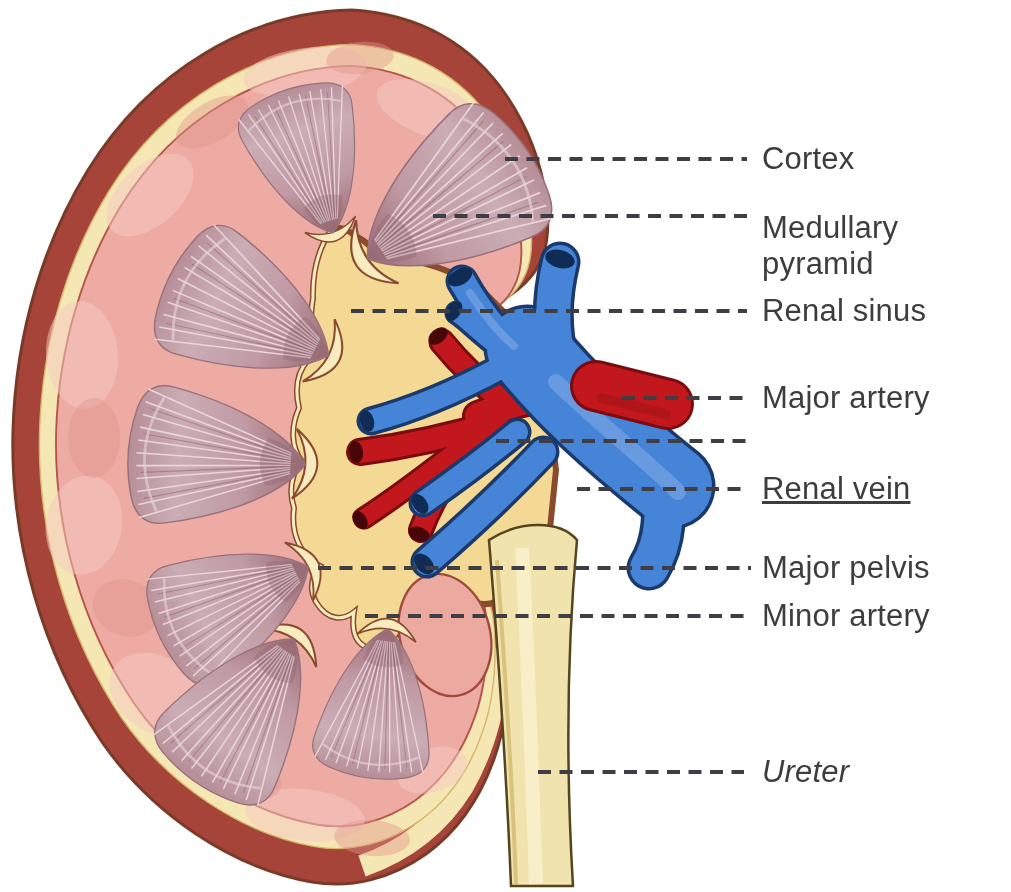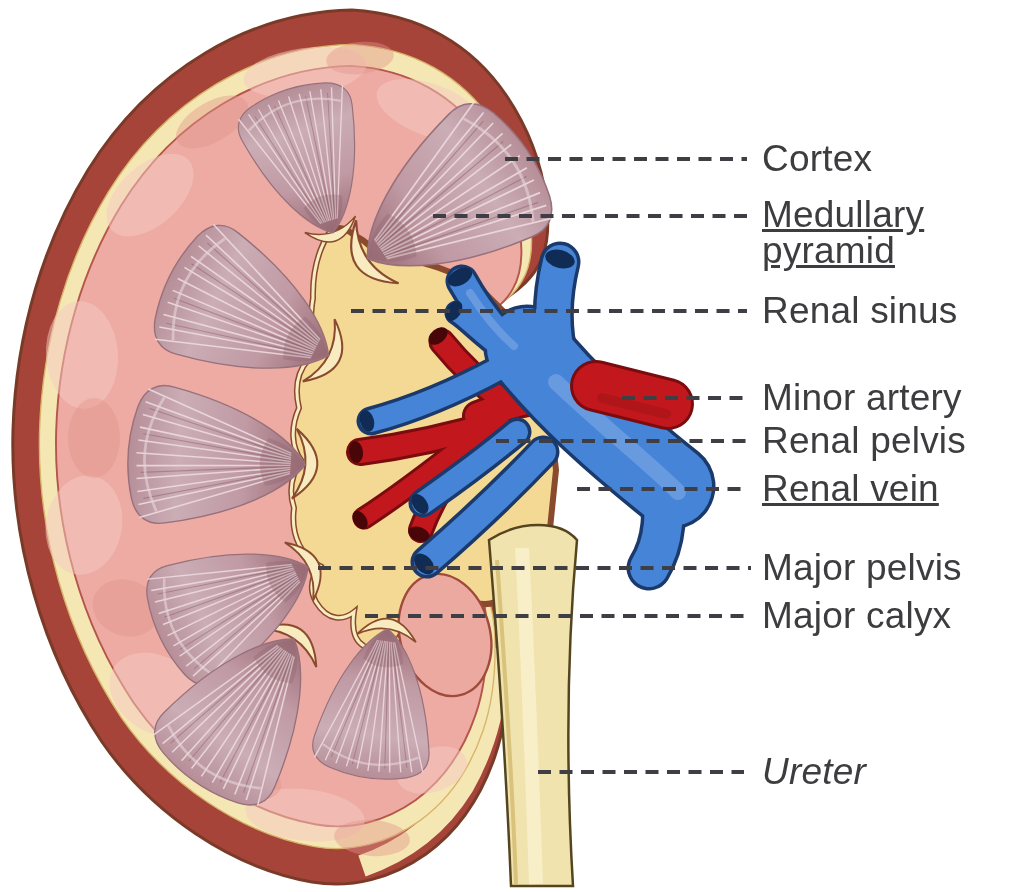--- a/index.html
+++ b/index.html
@@ -1,19 +1,19 @@
 <!DOCTYPE html>
 <html style="--background: #ffffff; --label-text: #3d3d40; --leader-line: #3e3e44; --capsule-outer: #a6443a; --outline-dark: #7a3a28; --capsule-inner: #f5e7b4; --cortex: #edaba4; --medulla: #b48b95; --sinus-fat: #f3d993; --calyx-line: #8a4a2e; --artery: #c2181d; --artery-dark: #7a0c0f; --artery-cap: #490608; --vein: #4684d8; --vein-dark: #1b3a6b; --vein-cap: #112c54; --ureter: #f0e3ad; --ureter-outline: #55451f;"><head>
 <meta charset="utf-8">
 <style>
   html,body{margin:0;padding:0;background:#fff;}
   #stage{position:relative;width:1011px;height:892px;background:var(--background,#fff);
          font-family:"Liberation Sans", sans-serif;overflow:hidden;}
   #art{position:absolute;left:0;top:0;}
-  .lbl{position:absolute;font-size:37px;line-height:36px;color:var(--label-text,#3d3d40);
+  .lbl{position:absolute;font-size:31px;line-height:36px;color:var(--label-text,#3d3d40);
        white-space:pre-line;letter-spacing:0.2px;}
   
   .capsule-outer{fill:var(--capsule-outer);}
   .bean-outline{fill:none;stroke:var(--outline-dark);stroke-width:3;}
   .capsule-inner{fill:var(--capsule-inner);stroke:#d8b46a;stroke-width:1.5;}
   .cortex{fill:var(--cortex);stroke:#b5564a;stroke-width:2.2;}
   .sinus{fill:var(--sinus-fat);stroke:var(--calyx-line);stroke-width:6;}
   .sinus-cream{fill:none;stroke:#f8ecc2;stroke-width:3;}
   .cup{fill:#f7ebbf;stroke:var(--calyx-line);stroke-width:2.2;}
   .papilla{fill:#eba9a0;stroke:#a04a3c;stroke-width:2.4;}
@@ -254,22 +254,21 @@
     <line class="leader" x1="622" y1="398" x2="747" y2="398"></line>
     <line class="leader" x1="496" y1="441" x2="750" y2="441"></line>
     <line class="leader" x1="577" y1="489" x2="747" y2="489"></line>
     <line class="leader" x1="318" y1="568" x2="751" y2="568"></line>
     <line class="leader" x1="365" y1="616" x2="751" y2="616"></line>
     <line class="leader" x1="538" y1="772" x2="744" y2="772"></line>
   </g>
 </svg>
 
 <div class="lbl" style="left:762px;top:141px;">Cortex</div>
-<div class="lbl" style="left:762px;top:197px;text-decoration:underline;">Medullary
+<div class="lbl" style="left:762px;top:210px;">Medullary
  pyramid</div>
 <div class="lbl" style="left:762px;top:293px;">Renal sinus</div>
-<div class="lbl" style="left:762px;top:380px;">Minor artery</div>
-<div class="lbl" style="left:762px;top:423px;">Renal pelvis</div>
+<div class="lbl" style="left:762px;top:380px;">Major artery</div>
 <div class="lbl" style="left:762px;top:471px;text-decoration:underline;">Renal vein</div>
 <div class="lbl" style="left:762px;top:550px;">Major pelvis</div>
-<div class="lbl" style="left:762px;top:598px;">Major calyx</div>
+<div class="lbl" style="left:762px;top:598px;">Minor artery</div>
 <div class="lbl" style="left:762px;top:754px;font-style:italic;">Ureter</div>
 </div>
 
 </body></html>

